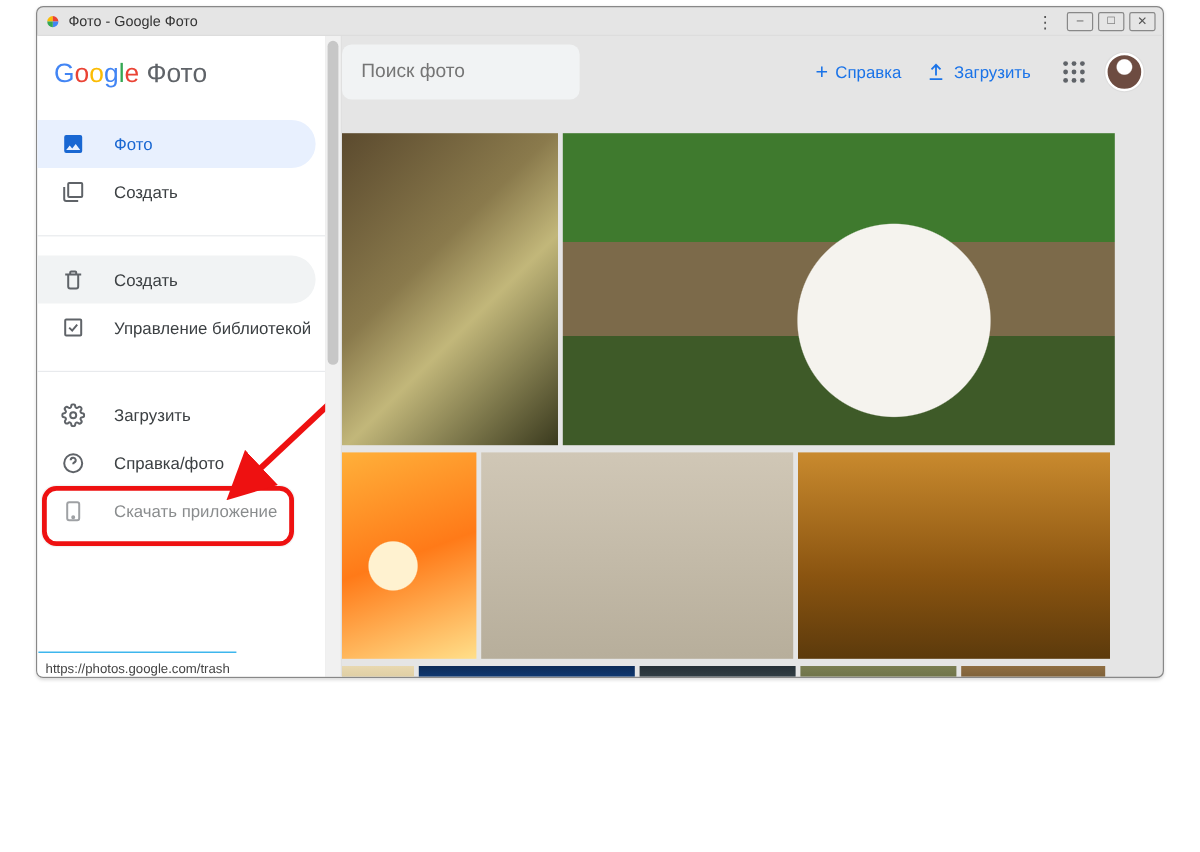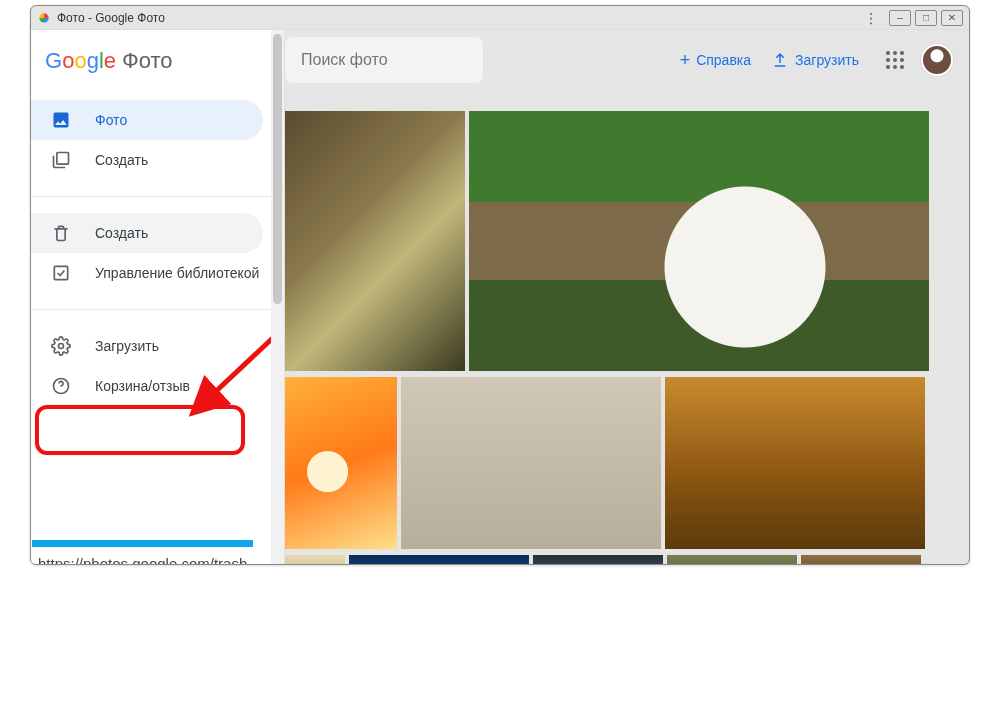--- a/index.html
+++ b/index.html
@@ -42,21 +42,21 @@
   .ph-monkey { background: linear-gradient(135deg,#5b4a2e 0%, #8a7a4c 40%, #c2b77a 60%, #3a3a1e 100%);}
   .ph-rabbit { background: radial-gradient(circle at 60% 60%, #f5f3ee 0 80px, transparent 81px), linear-gradient(#3f7a2e 0 35%, #7c6a4a 35% 65%, #3e5a28 65% 100%); background-blend-mode:normal;}
   .ph-orange { background: radial-gradient(circle at 38% 55%, #fff2d0 0 20px, transparent 21px), linear-gradient(160deg,#ffb03a,#ff7a18,#ffdf8a);}
   .ph-cat { background: linear-gradient(#d0c7b6,#b7ae9b);}
   .ph-dog { background: linear-gradient(#c98a2e,#8a5410 60%, #5c3a0c);}
   .ph-strip1 { background: linear-gradient(#e8d8b0,#cdbb8b);}
   .ph-strip2 { background: linear-gradient(#0b2a57,#1453a6);}
   .ph-strip3 { background: linear-gradient(#263036,#4a5a64);}
   .ph-strip4 { background: linear-gradient(#7a7e52,#595d37);}
   .ph-strip5 { background: linear-gradient(#8f6e42,#5c4729);}
-  .statusbar { position:absolute; left:1px; bottom:1px; height:20px; background:#fff; font-size:15px; color:#444; padding:8px 6px; border-top:7px solid #0ea5e9;}
+  .statusbar { position:absolute; left:1px; bottom:1px; height:20px; background:#fff; font-size:11px; color:#444; padding:8px 6px; border-top:1px solid #0ea5e9;}
   svg { display:block;}
 </style>
 </head>
 <body>
 
 <div class="frame">
 
   <div class="titlebar">
     <svg class="app-ico" viewBox="0 0 24 24">
       <path fill="#FBBC04" d="M12 12V4a8 8 0 0 0-8 8h8z"></path>
@@ -137,21 +137,30 @@
           </span>
           <span class="lbl">Загрузить</span>
         </div>
         <div class="navitem">
           <span class="ico">
             <svg width="20" height="20" viewBox="0 0 24 24" fill="none" stroke="currentColor" stroke-width="2">
                 <circle cx="12" cy="12" r="9"></circle>
                 <path d="M9.5 9a2.5 2.5 0 1 1 3.5 2.3c-.8.4-1 .9-1 1.7M12 17h.01"></path>
               </svg>
           </span>
-          <span class="lbl">Корзина/отзыв</span>
+          <span class="lbl">Справка/фото</span>
+        </div>
+        <div class="navitem" style="opacity:.6">
+          <span class="ico">
+            <svg width="20" height="20" viewBox="0 0 24 24" fill="none" stroke="currentColor" stroke-width="2">
+                <rect x="6" y="3" width="12" height="18" rx="2"></rect>
+                <circle cx="12" cy="18" r="1"></circle>
+              </svg>
+          </span>
+          <span class="lbl">Скачать приложение</span>
         </div>
       </div>
 
       <div class="callout"></div>
       <svg class="arrow" width="110" height="110">
         <defs>
             <marker id="ah" markerWidth="8" markerHeight="8" refX="6" refY="4" orient="auto">
               <path d="M0 0L8 4L0 8z" fill="#e11"></path>
             </marker>
           </defs>

